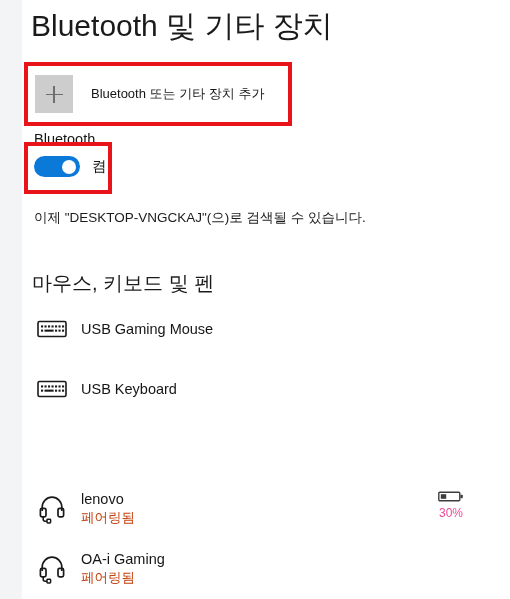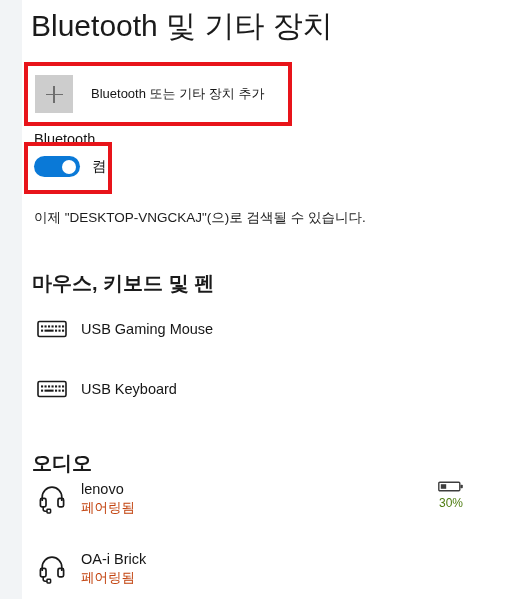--- a/index.html
+++ b/index.html
@@ -157,38 +157,38 @@
     top: 209px;
     font-size: 13.5px;
     color: #1c1c1c;
     white-space: nowrap;
   }
 
   
   .section-title {
     position: absolute;
     font-size: 20px;
-    font-weight: 700;
+    font-weight: 400;
     color: #1a1a1a;
     white-space: nowrap;
   }
   .section-mouse-title { left: 10px; top: 270px; }
   .section-audio-title { left: 10px; top: 450px; }
 
   .device-row {
     position: absolute;
     left: 12px;
     display: flex;
     align-items: center;
     width: 462px;
     cursor: default;
   }
   .row-mouse   { top: 311px; }
   .row-keyboard{ top: 371px; }
-  .row-lenovo  { top: 480px; align-items: flex-end; }
+  .row-lenovo  { top: 490px; align-items: flex-end; }
   .row-oai     { top: 550px; }
 
   .dev-icon {
     width: 36px;
     height: 36px;
     flex: none;
     display: flex;
     align-items: center;
     justify-content: center;
   }
@@ -217,21 +217,21 @@
     position: absolute;
     right: 18px;
     top: 0;
     width: 54px;
     display: flex;
     flex-direction: column;
     align-items: center;
   }
   .battery-pct {
     font-size: 12px;
-    color: #4d7c0f;
+    color: #ec4899;
     margin-top: 3px;
   }
 </style>
 </head>
 <body>
 
 <div class="page">
 
   <div class="left-edge"></div>
 
@@ -301,21 +301,20 @@
             <rect x="21.5" y="10.6" width="2.1" height="2.1"></rect>
             <rect x="25" y="10.6" width="2.1" height="2.1"></rect>
           </g>
         </svg>
       </div>
       <div class="dev-text">
         <div class="dev-name">USB Keyboard</div>
       </div>
     </div>
 
-    <div class="section-title section-audio-title">오디오</div>
 
     <div class="device-row row-lenovo">
       <div class="dev-icon">
         <svg width="28" height="30" viewBox="0 0 28 30">
           <path d="M4.2 17 V13 A9.8 9.8 0 0 1 23.8 13 V17" fill="none" stroke="#1a1a1a" stroke-width="1.7"></path>
           <rect x="2.4" y="14.4" width="5.6" height="8.4" rx="1.6" ry="1.6" fill="none" stroke="#1a1a1a" stroke-width="1.7"></rect>
           <rect x="20" y="14.4" width="5.6" height="8.4" rx="1.6" ry="1.6" fill="none" stroke="#1a1a1a" stroke-width="1.7"></rect>
           <path d="M5.2 22.8 V25.4 A1.8 1.8 0 0 0 7 27.2 H9.2" fill="none" stroke="#1a1a1a" stroke-width="1.6"></path>
           <rect x="9" y="25.3" width="3.6" height="3.6" rx="0.7" ry="0.7" fill="none" stroke="#1a1a1a" stroke-width="1.5"></rect>
         </svg>
@@ -338,21 +337,21 @@
       <div class="dev-icon">
         <svg width="28" height="30" viewBox="0 0 28 30">
           <path d="M4.2 17 V13 A9.8 9.8 0 0 1 23.8 13 V17" fill="none" stroke="#1a1a1a" stroke-width="1.7"></path>
           <rect x="2.4" y="14.4" width="5.6" height="8.4" rx="1.6" ry="1.6" fill="none" stroke="#1a1a1a" stroke-width="1.7"></rect>
           <rect x="20" y="14.4" width="5.6" height="8.4" rx="1.6" ry="1.6" fill="none" stroke="#1a1a1a" stroke-width="1.7"></rect>
           <path d="M5.2 22.8 V25.4 A1.8 1.8 0 0 0 7 27.2 H9.2" fill="none" stroke="#1a1a1a" stroke-width="1.6"></path>
           <rect x="9" y="25.3" width="3.6" height="3.6" rx="0.7" ry="0.7" fill="none" stroke="#1a1a1a" stroke-width="1.5"></rect>
         </svg>
       </div>
       <div class="dev-text">
-        <div class="dev-name">OA-i Brick</div>
+        <div class="dev-name">OA-i Gaming</div>
         <div class="dev-status">페어링됨</div>
       </div>
     </div>
 
     <div class="redbox redbox-add"></div>
     <div class="redbox redbox-toggle"></div>
 
   </div>
 </div>
 

